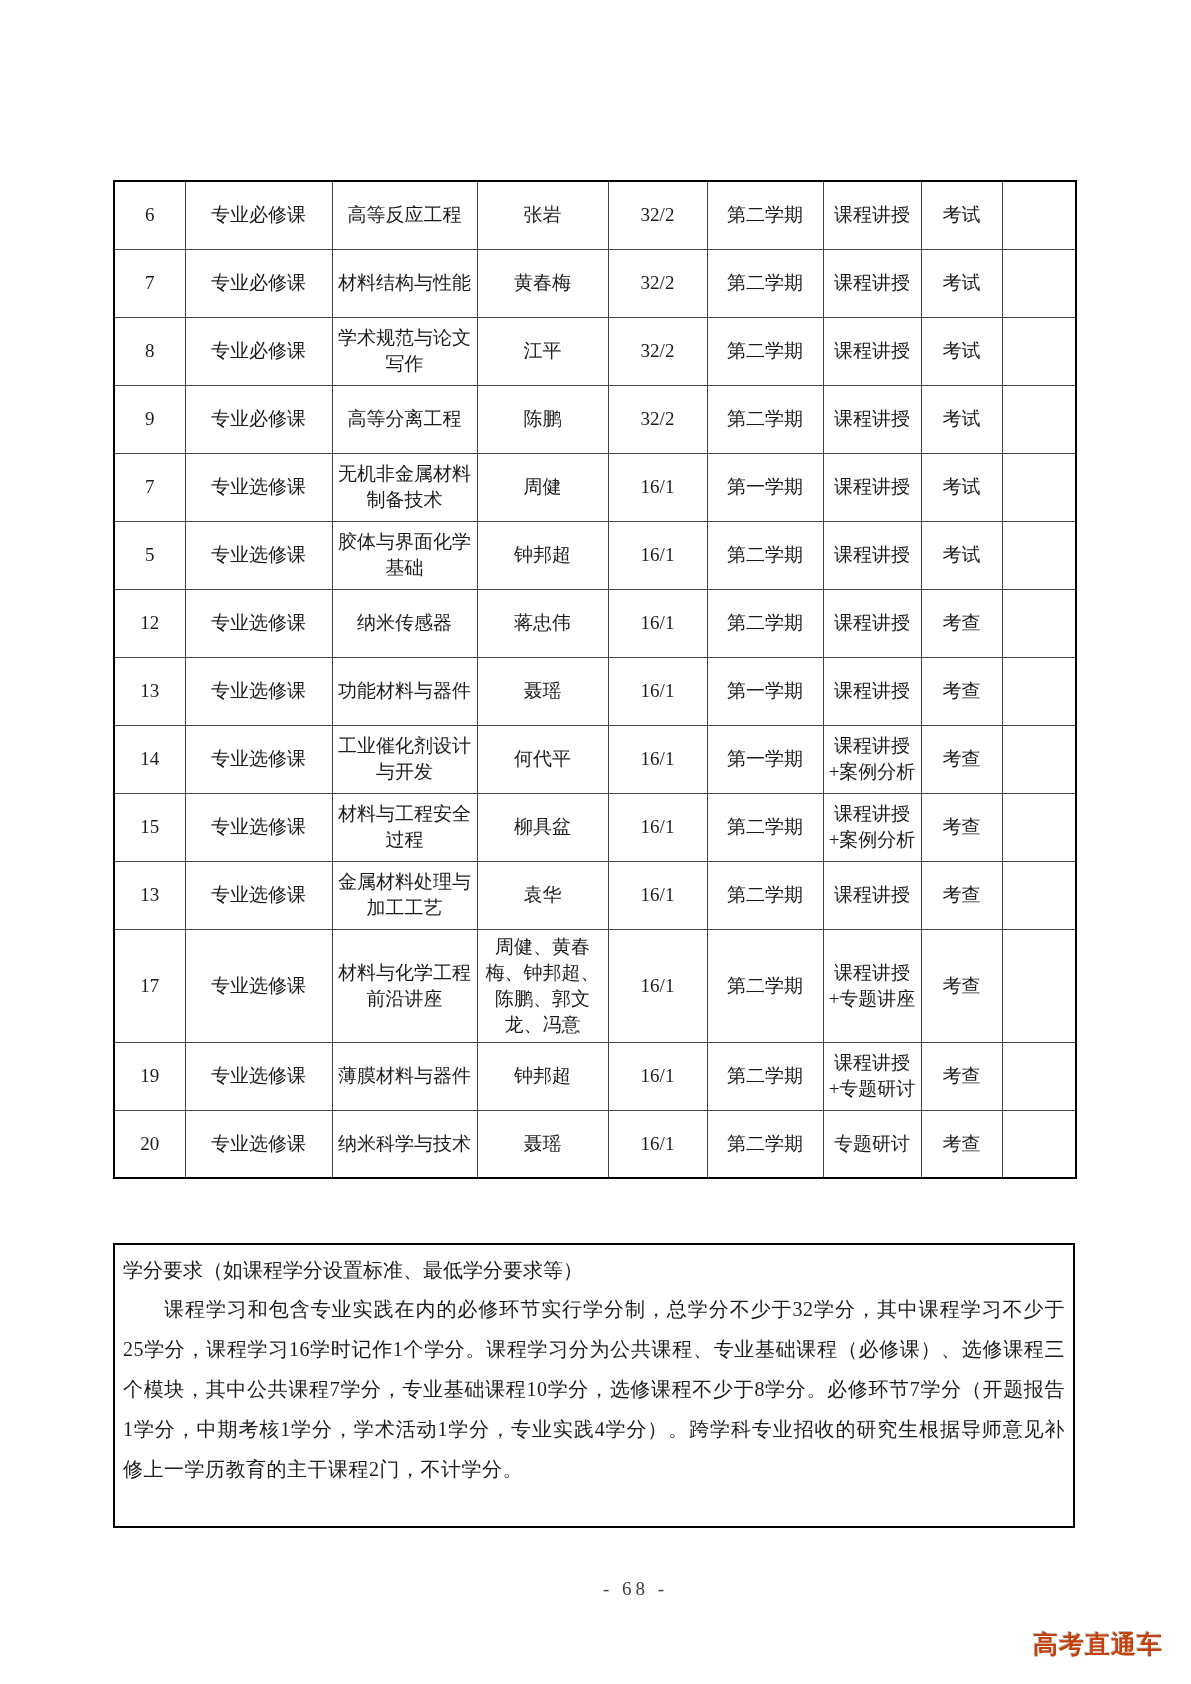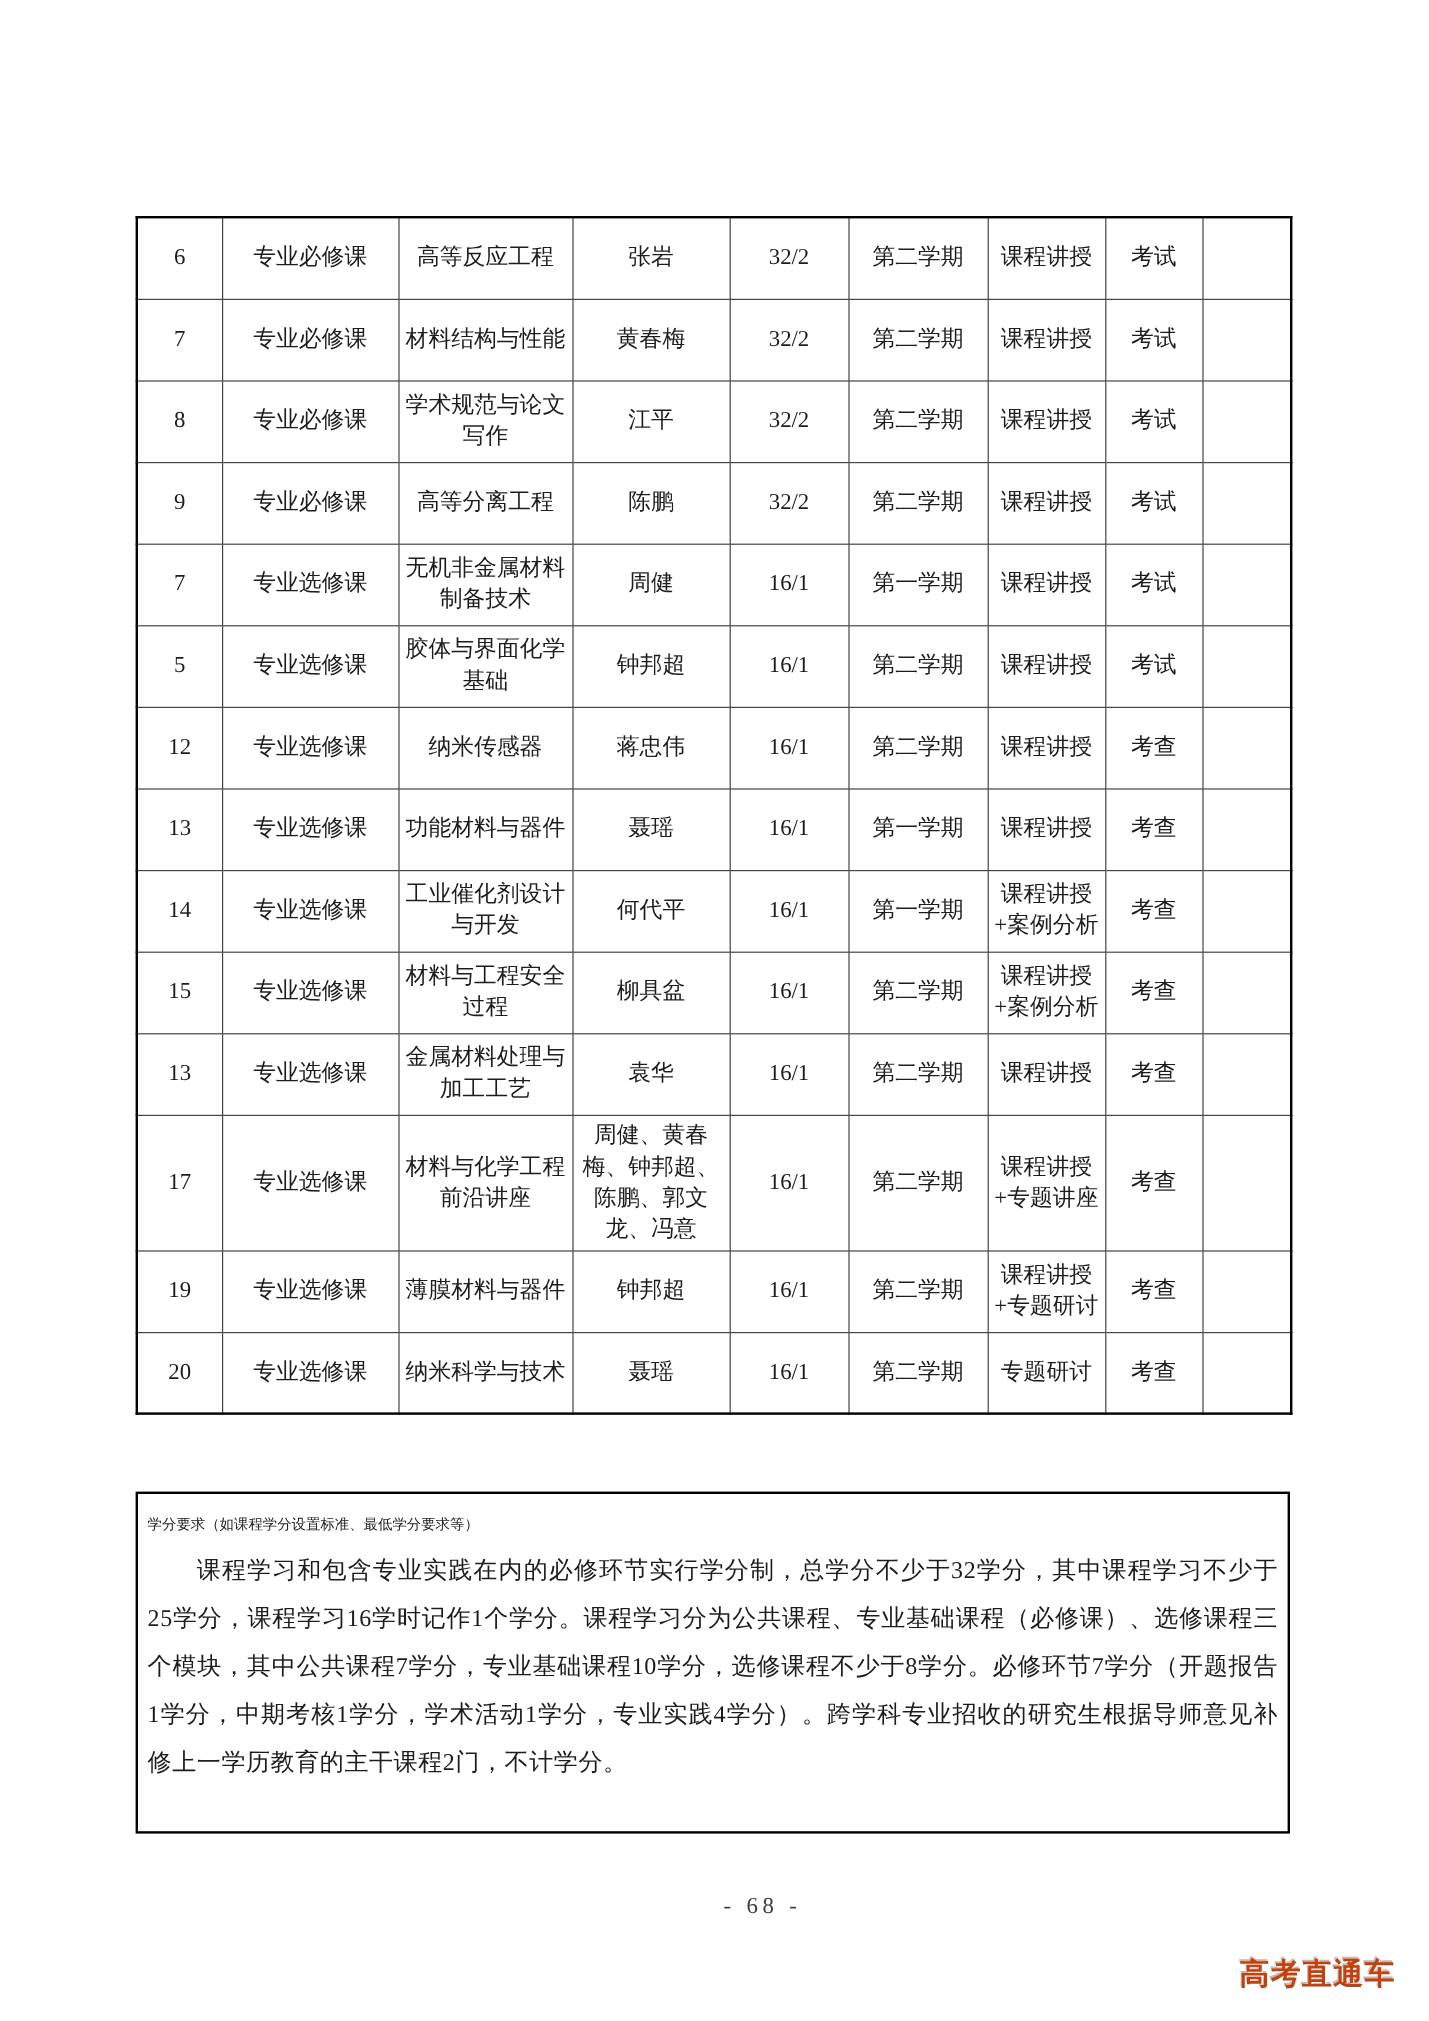--- a/index.html
+++ b/index.html
@@ -46,21 +46,21 @@
     position: absolute;
     left: 113px;
     top: 1243px;
     width: 962px;
     min-height: 285px;
     border: 2px solid #000;
     padding: 6px 8px 10px 8px;
     font-size: 20px;
   }
   .credit-heading {
-    font-size: 12px;
+    font-size: 20px;
     line-height: 38px;
     text-align: left;
   }
   .credit-body {
     font-size: 20px;
     line-height: 40px;
     text-align: justify;
     text-indent: 2.05em;
     letter-spacing: 0.5px;
   }

